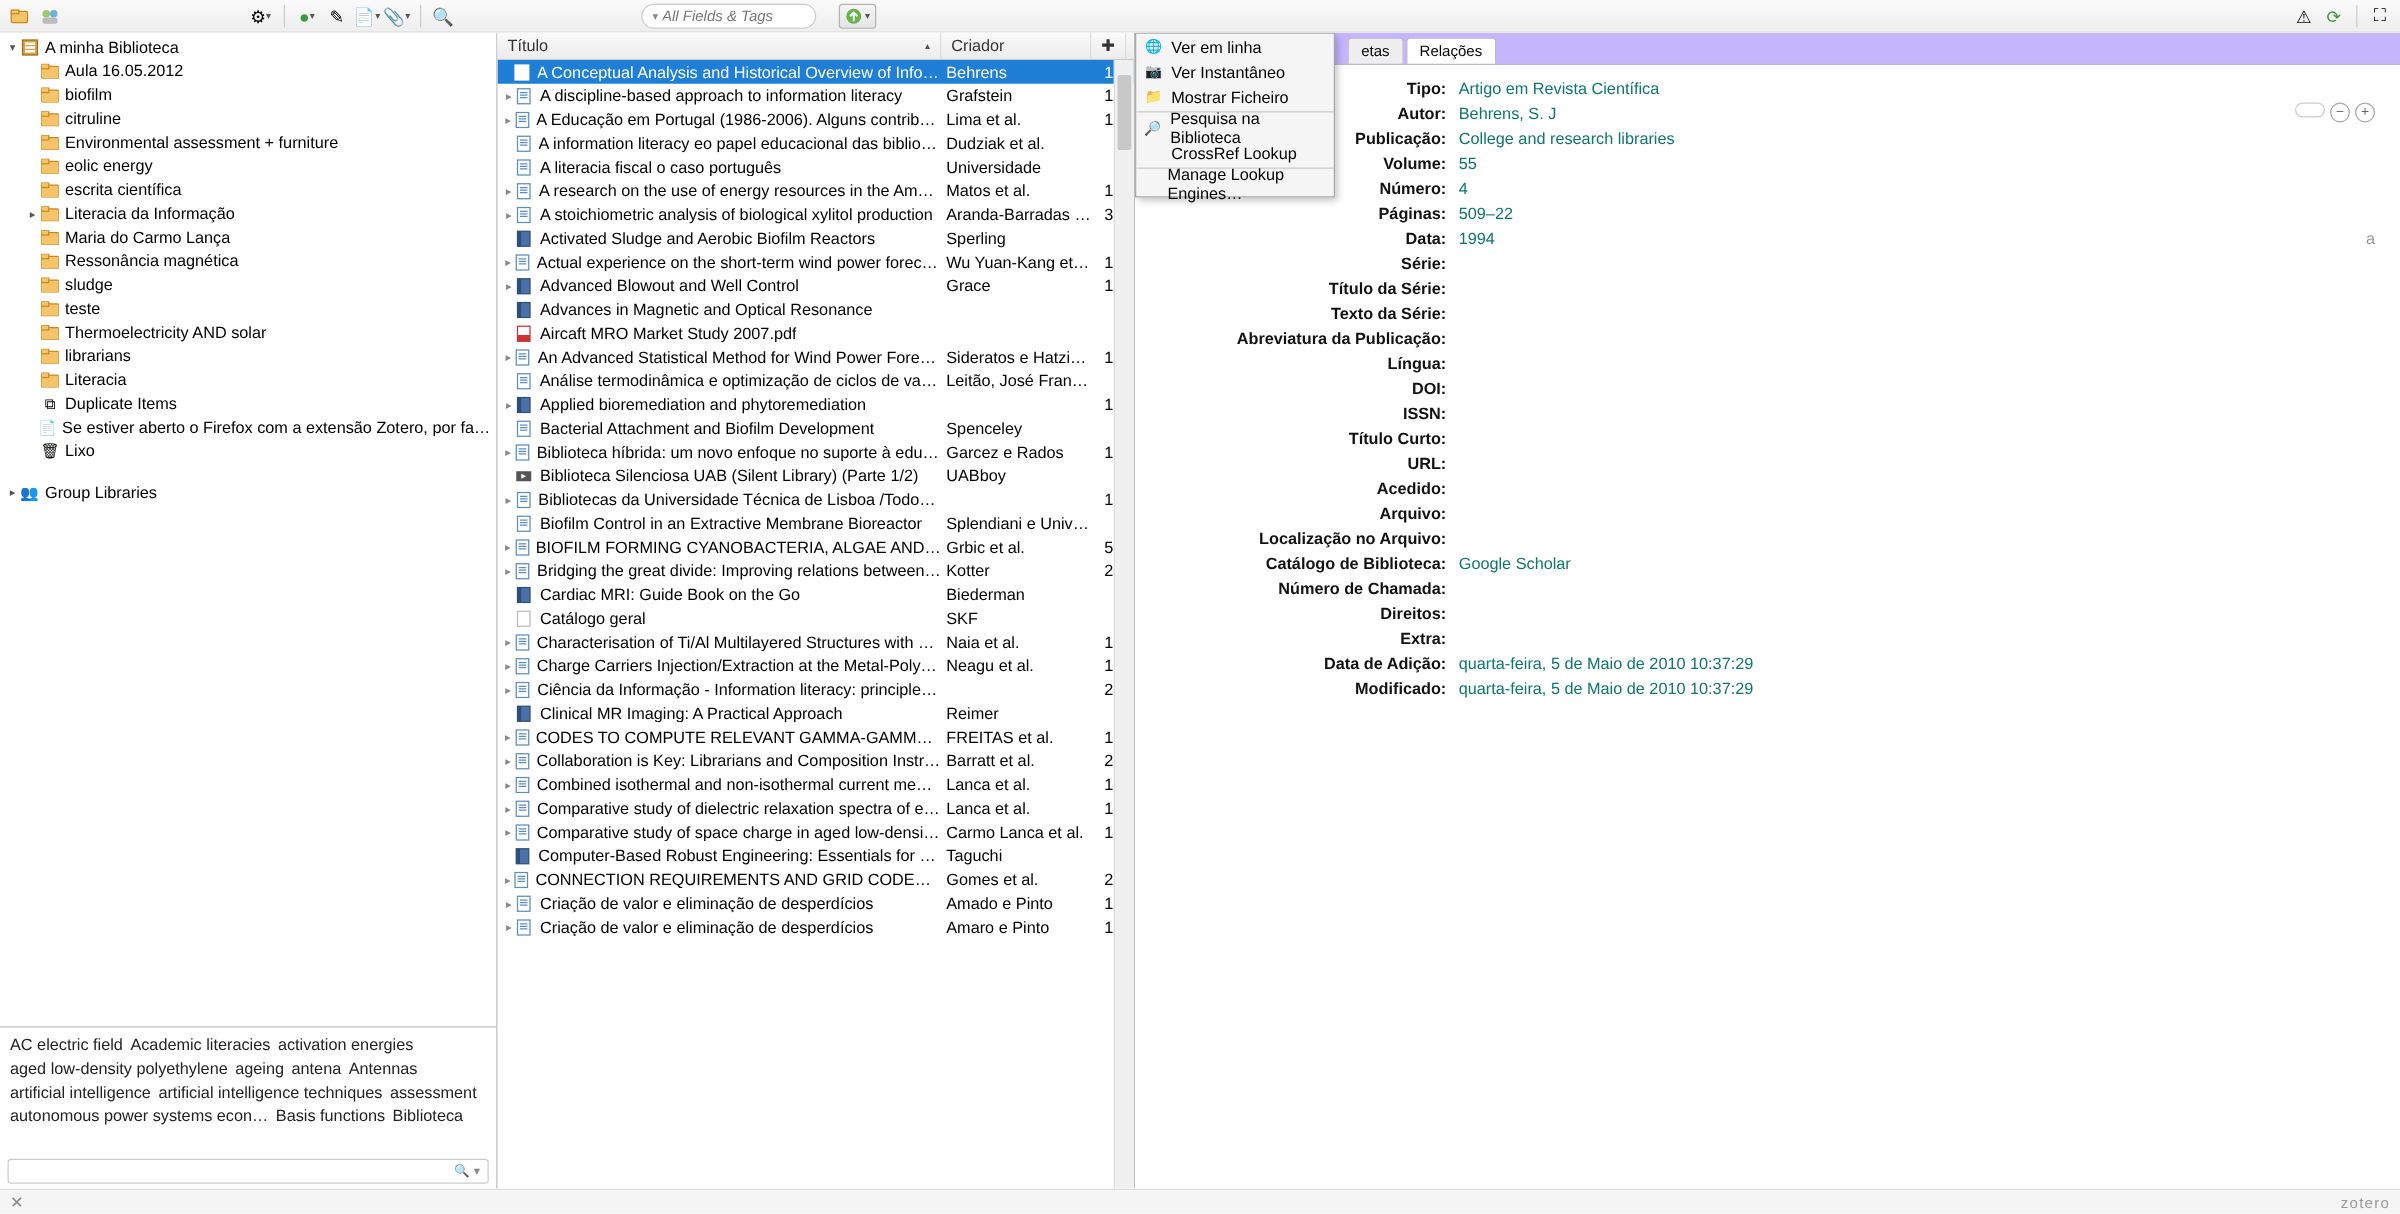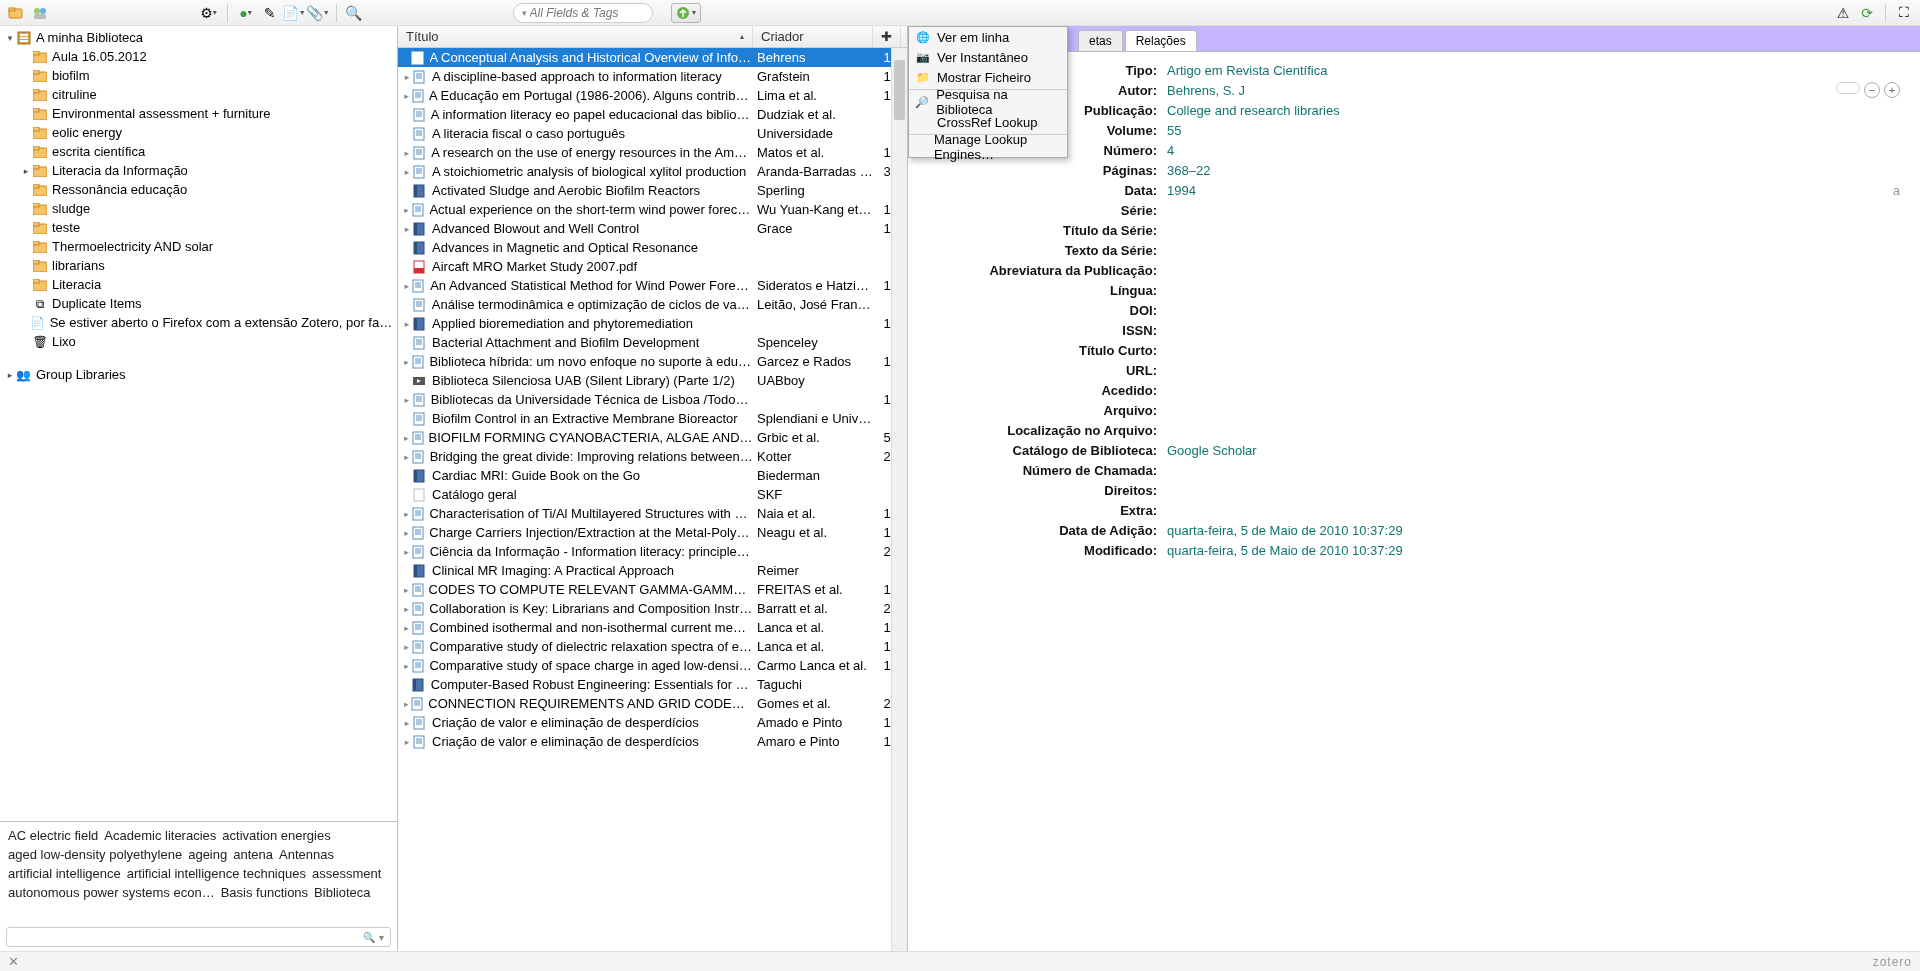--- a/index.html
+++ b/index.html
@@ -192,21 +192,31 @@
             <span>Literacia da Informação</span>
           </div>
           <div class="tree-row indent1">
             <span class="twisty"></span>
             <span class="ticon">
               <svg width="14" height="12">
                 <rect x="0" y="2" width="14" height="10" rx="1" fill="#f5c36a" stroke="#c88a1f"></rect>
                 <rect x="0" y="0" width="6" height="4" fill="#f5c36a" stroke="#c88a1f"></rect>
               </svg>
             </span>
-            <span>Ressonância educação</span>
+            <span>Maria do Carmo Lança</span>
+          </div>
+          <div class="tree-row indent1">
+            <span class="twisty"></span>
+            <span class="ticon">
+              <svg width="14" height="12">
+                <rect x="0" y="2" width="14" height="10" rx="1" fill="#f5c36a" stroke="#c88a1f"></rect>
+                <rect x="0" y="0" width="6" height="4" fill="#f5c36a" stroke="#c88a1f"></rect>
+              </svg>
+            </span>
+            <span>Ressonância magnética</span>
           </div>
           <div class="tree-row indent1">
             <span class="twisty"></span>
             <span class="ticon">
               <svg width="14" height="12">
                 <rect x="0" y="2" width="14" height="10" rx="1" fill="#f5c36a" stroke="#c88a1f"></rect>
                 <rect x="0" y="0" width="6" height="4" fill="#f5c36a" stroke="#c88a1f"></rect>
               </svg>
             </span>
             <span>sludge</span>
@@ -940,21 +950,21 @@
       <div class="meta-row">
           <div class="meta-label">Volume:</div>
           <div class="meta-val">55</div>
         </div>
       <div class="meta-row">
           <div class="meta-label">Número:</div>
           <div class="meta-val">4</div>
         </div>
       <div class="meta-row">
           <div class="meta-label">Páginas:</div>
-          <div class="meta-val">368–22</div>
+          <div class="meta-val">509–22</div>
         </div>
       <div class="meta-row">
           <div class="meta-label">Data:</div>
           <div class="meta-val">1994</div>
           <span style="margin-left:auto;color:#999">a</span>
         </div>
       <div class="meta-row">
           <div class="meta-label">Série:</div>
           <div class="meta-val"></div>
         </div>

